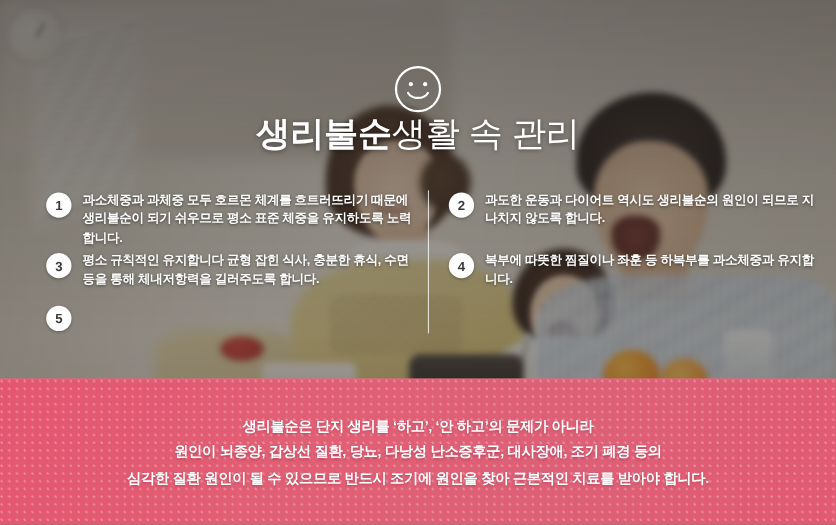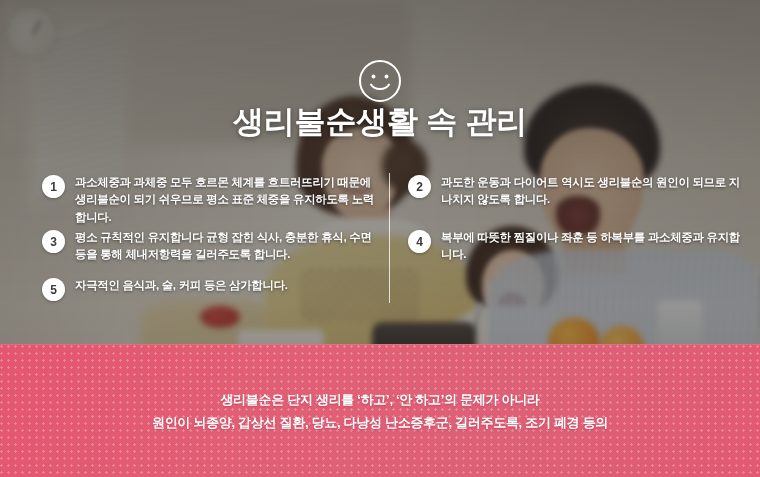--- a/index.html
+++ b/index.html
@@ -230,21 +230,21 @@
 
   .title {
     position:absolute; left:0; right:0; top:104px;
     text-align:center;
     font-size:31px; line-height:1.18;
     color:#ffffff; letter-spacing:-0.2px;
     text-shadow:0 1px 5px rgba(0,0,0,.45);
     white-space:nowrap;
   }
   .title .strong { font-weight:700;font-family:Liberation Mono, monospace; }
-  .title .light  { font-weight:700; }
+  .title .light  { font-weight:400; }
 
   .divider {
     position:absolute; left:389px; top:173px;
     width:1px; height:130px;
     background:rgba(255,255,255,.78);
   }
 
   .tips { position:absolute; left:0; top:0; width:760px; height:330px; }
 
   .tip {
@@ -372,36 +372,36 @@
         <span class="tip-text">과소체중과 과체중 모두 호르몬 체계를 흐트러뜨리기 때문에 생리불순이 되기 쉬우므로 평소 표준 체중을 유지하도록 노력합니다.</span>
       </div>
 
       <div class="tip col-left tip-3">
         <span class="badge">3</span>
         <span class="tip-text">평소 규칙적인 유지합니다 균형 잡힌 식사, 충분한 휴식, 수면 등을 통해 체내저항력을 길러주도록 합니다.</span>
       </div>
 
       <div class="tip col-left tip-5">
         <span class="badge">5</span>
-        <span class="tip-text">자극적인 음식과, 술, 커피 등은 삼가합니다.</span>
       </div>
 
       <div class="tip col-right tip-2">
         <span class="badge">2</span>
         <span class="tip-text">과도한 운동과 다이어트 역시도 생리불순의 원인이 되므로 지나치지 않도록 합니다.</span>
       </div>
 
       <div class="tip col-right tip-4">
         <span class="badge">4</span>
         <span class="tip-text">복부에 따뜻한 찜질이나 좌훈 등 하복부를 과소체중과 유지합니다.</span>
       </div>
 
     </div>
 
     <div class="band">
       <div class="band-inner">
         <span class="band-line">생리불순은 단지 생리를 ‘하고’, ‘안 하고’의 문제가 아니라</span>
-        <span class="band-line">원인이 뇌종양, 갑상선 질환, 당뇨, 다낭성 난소증후군, 길러주도록, 조기 폐경 등의</span>
+        <span class="band-line">원인이 뇌종양, 갑상선 질환, 당뇨, 다낭성 난소증후군, 대사장애, 조기 폐경 등의</span>
+        <span class="band-line">심각한 질환 원인이 될 수 있으므로 반드시 조기에 원인을 찾아 근본적인 치료를 받아야 합니다.</span>
       </div>
     </div>
 
   </div>
 </div>
 
 </body></html>

